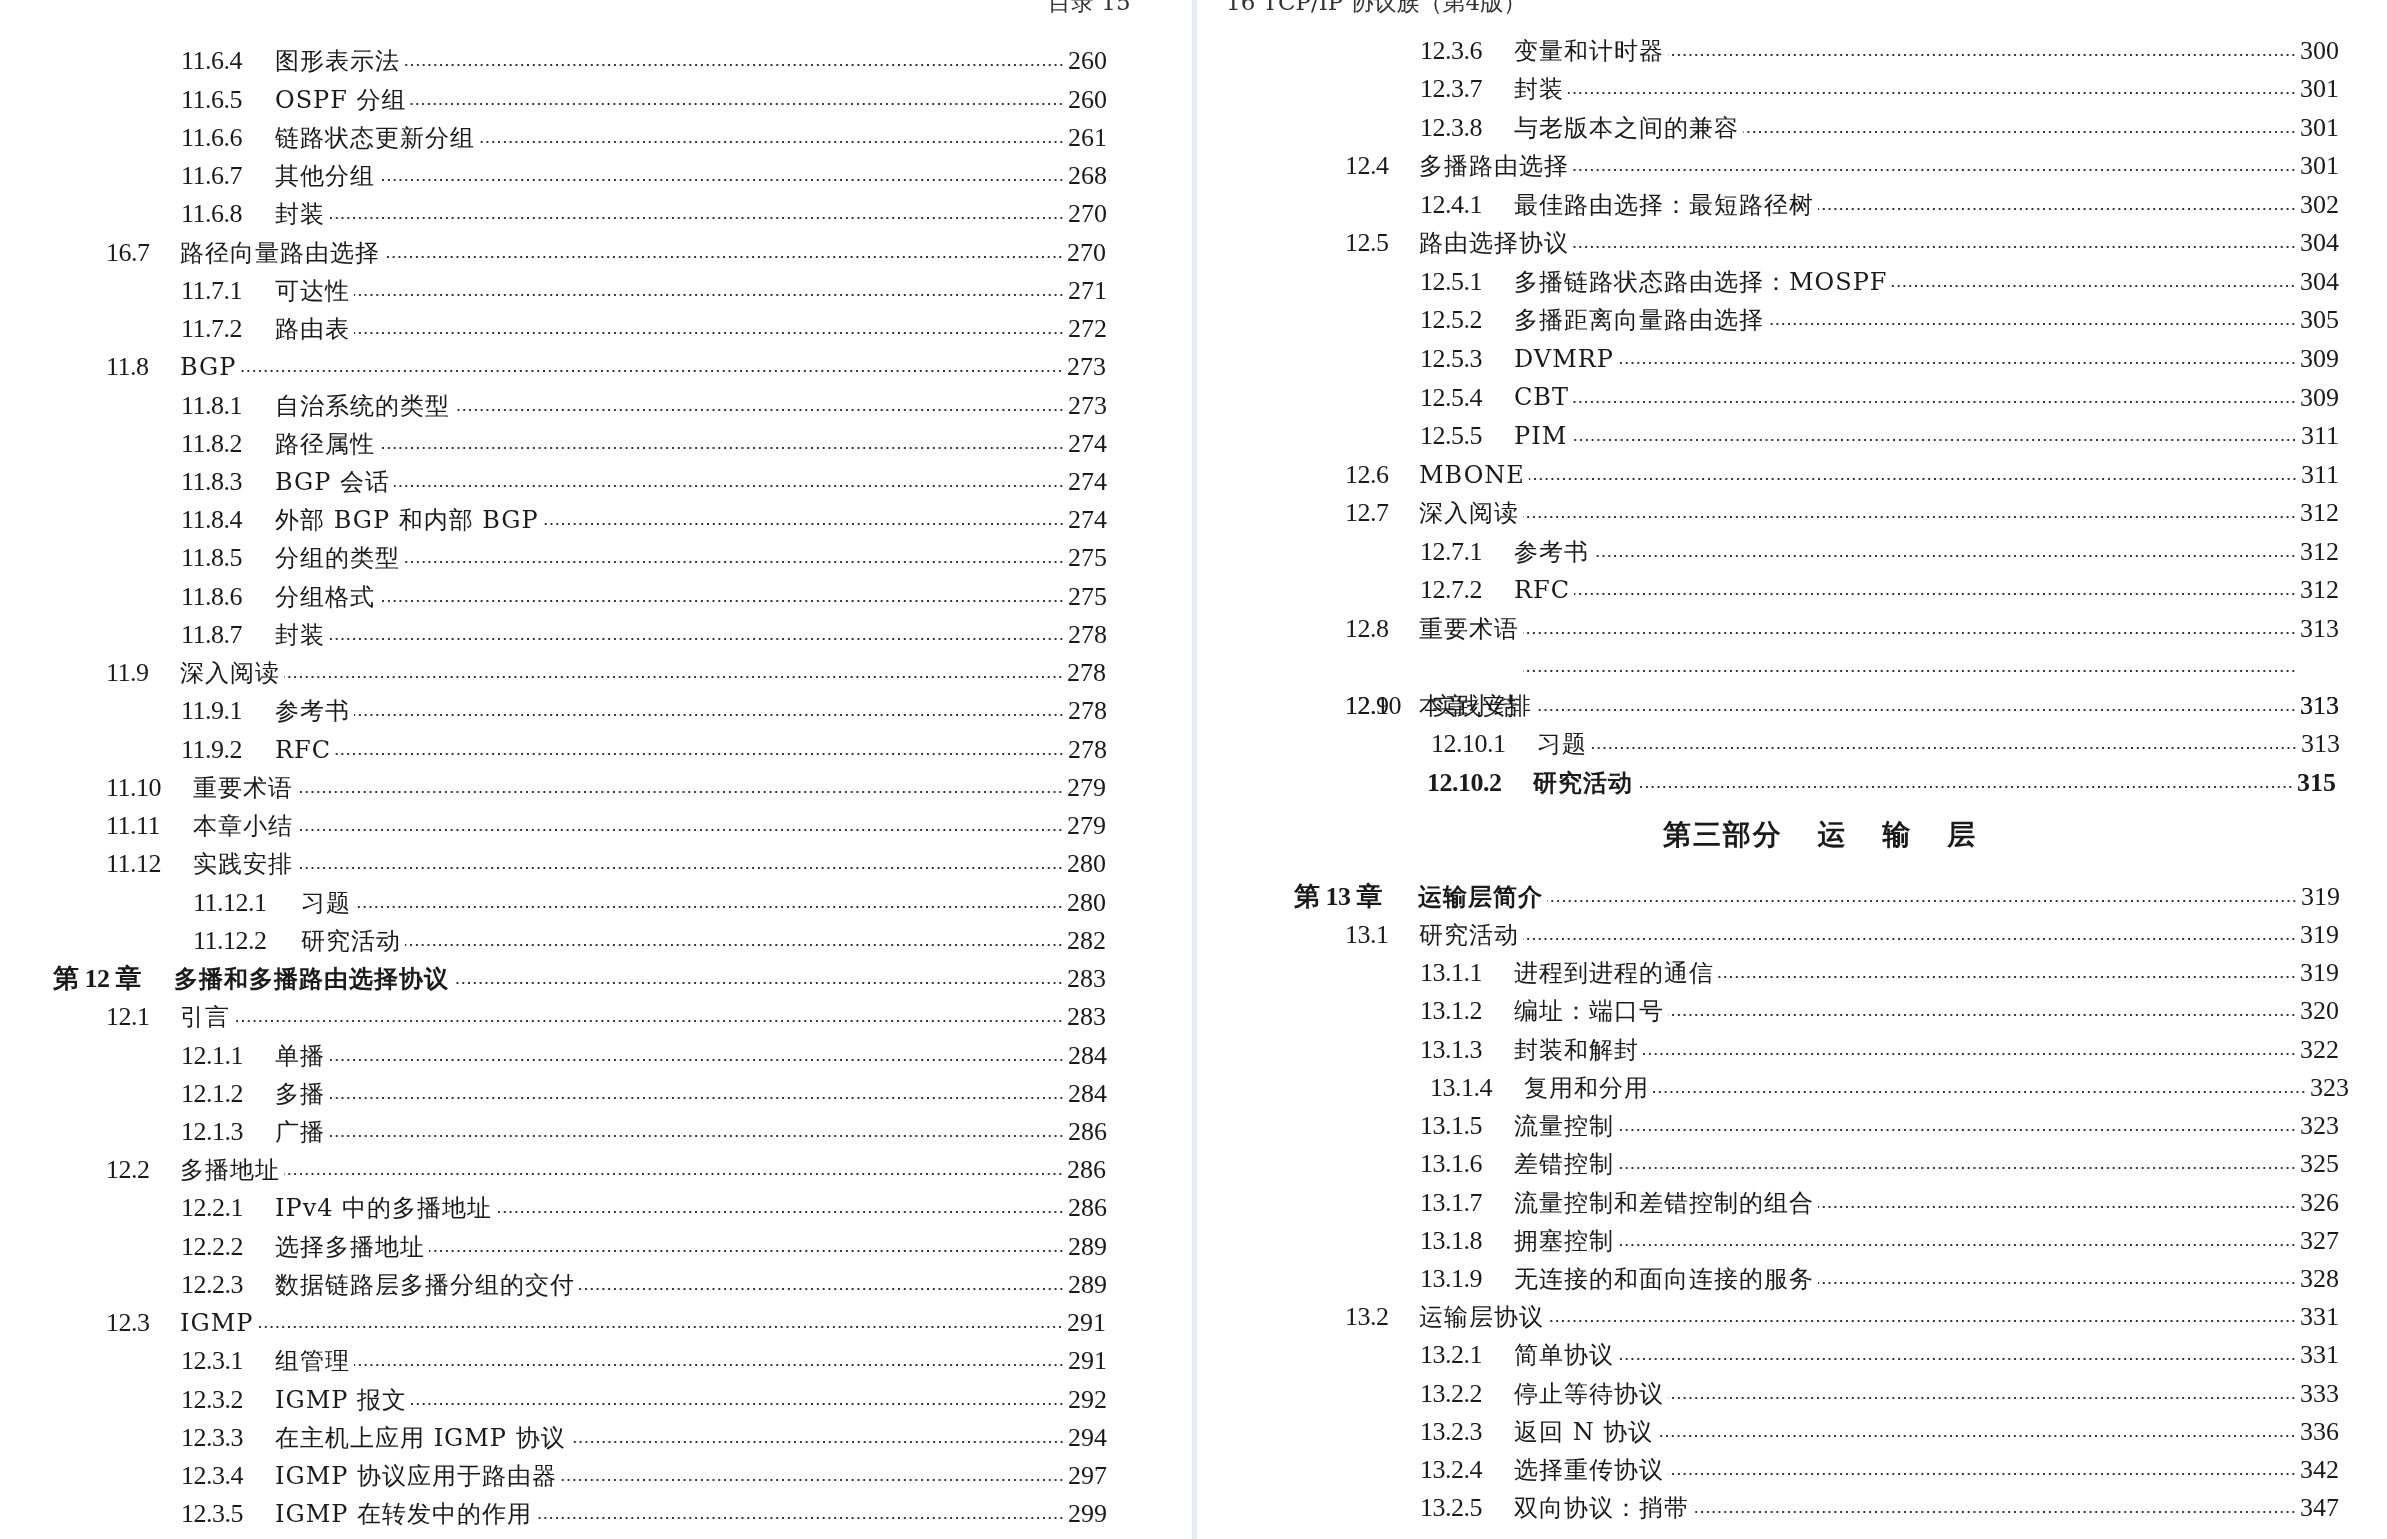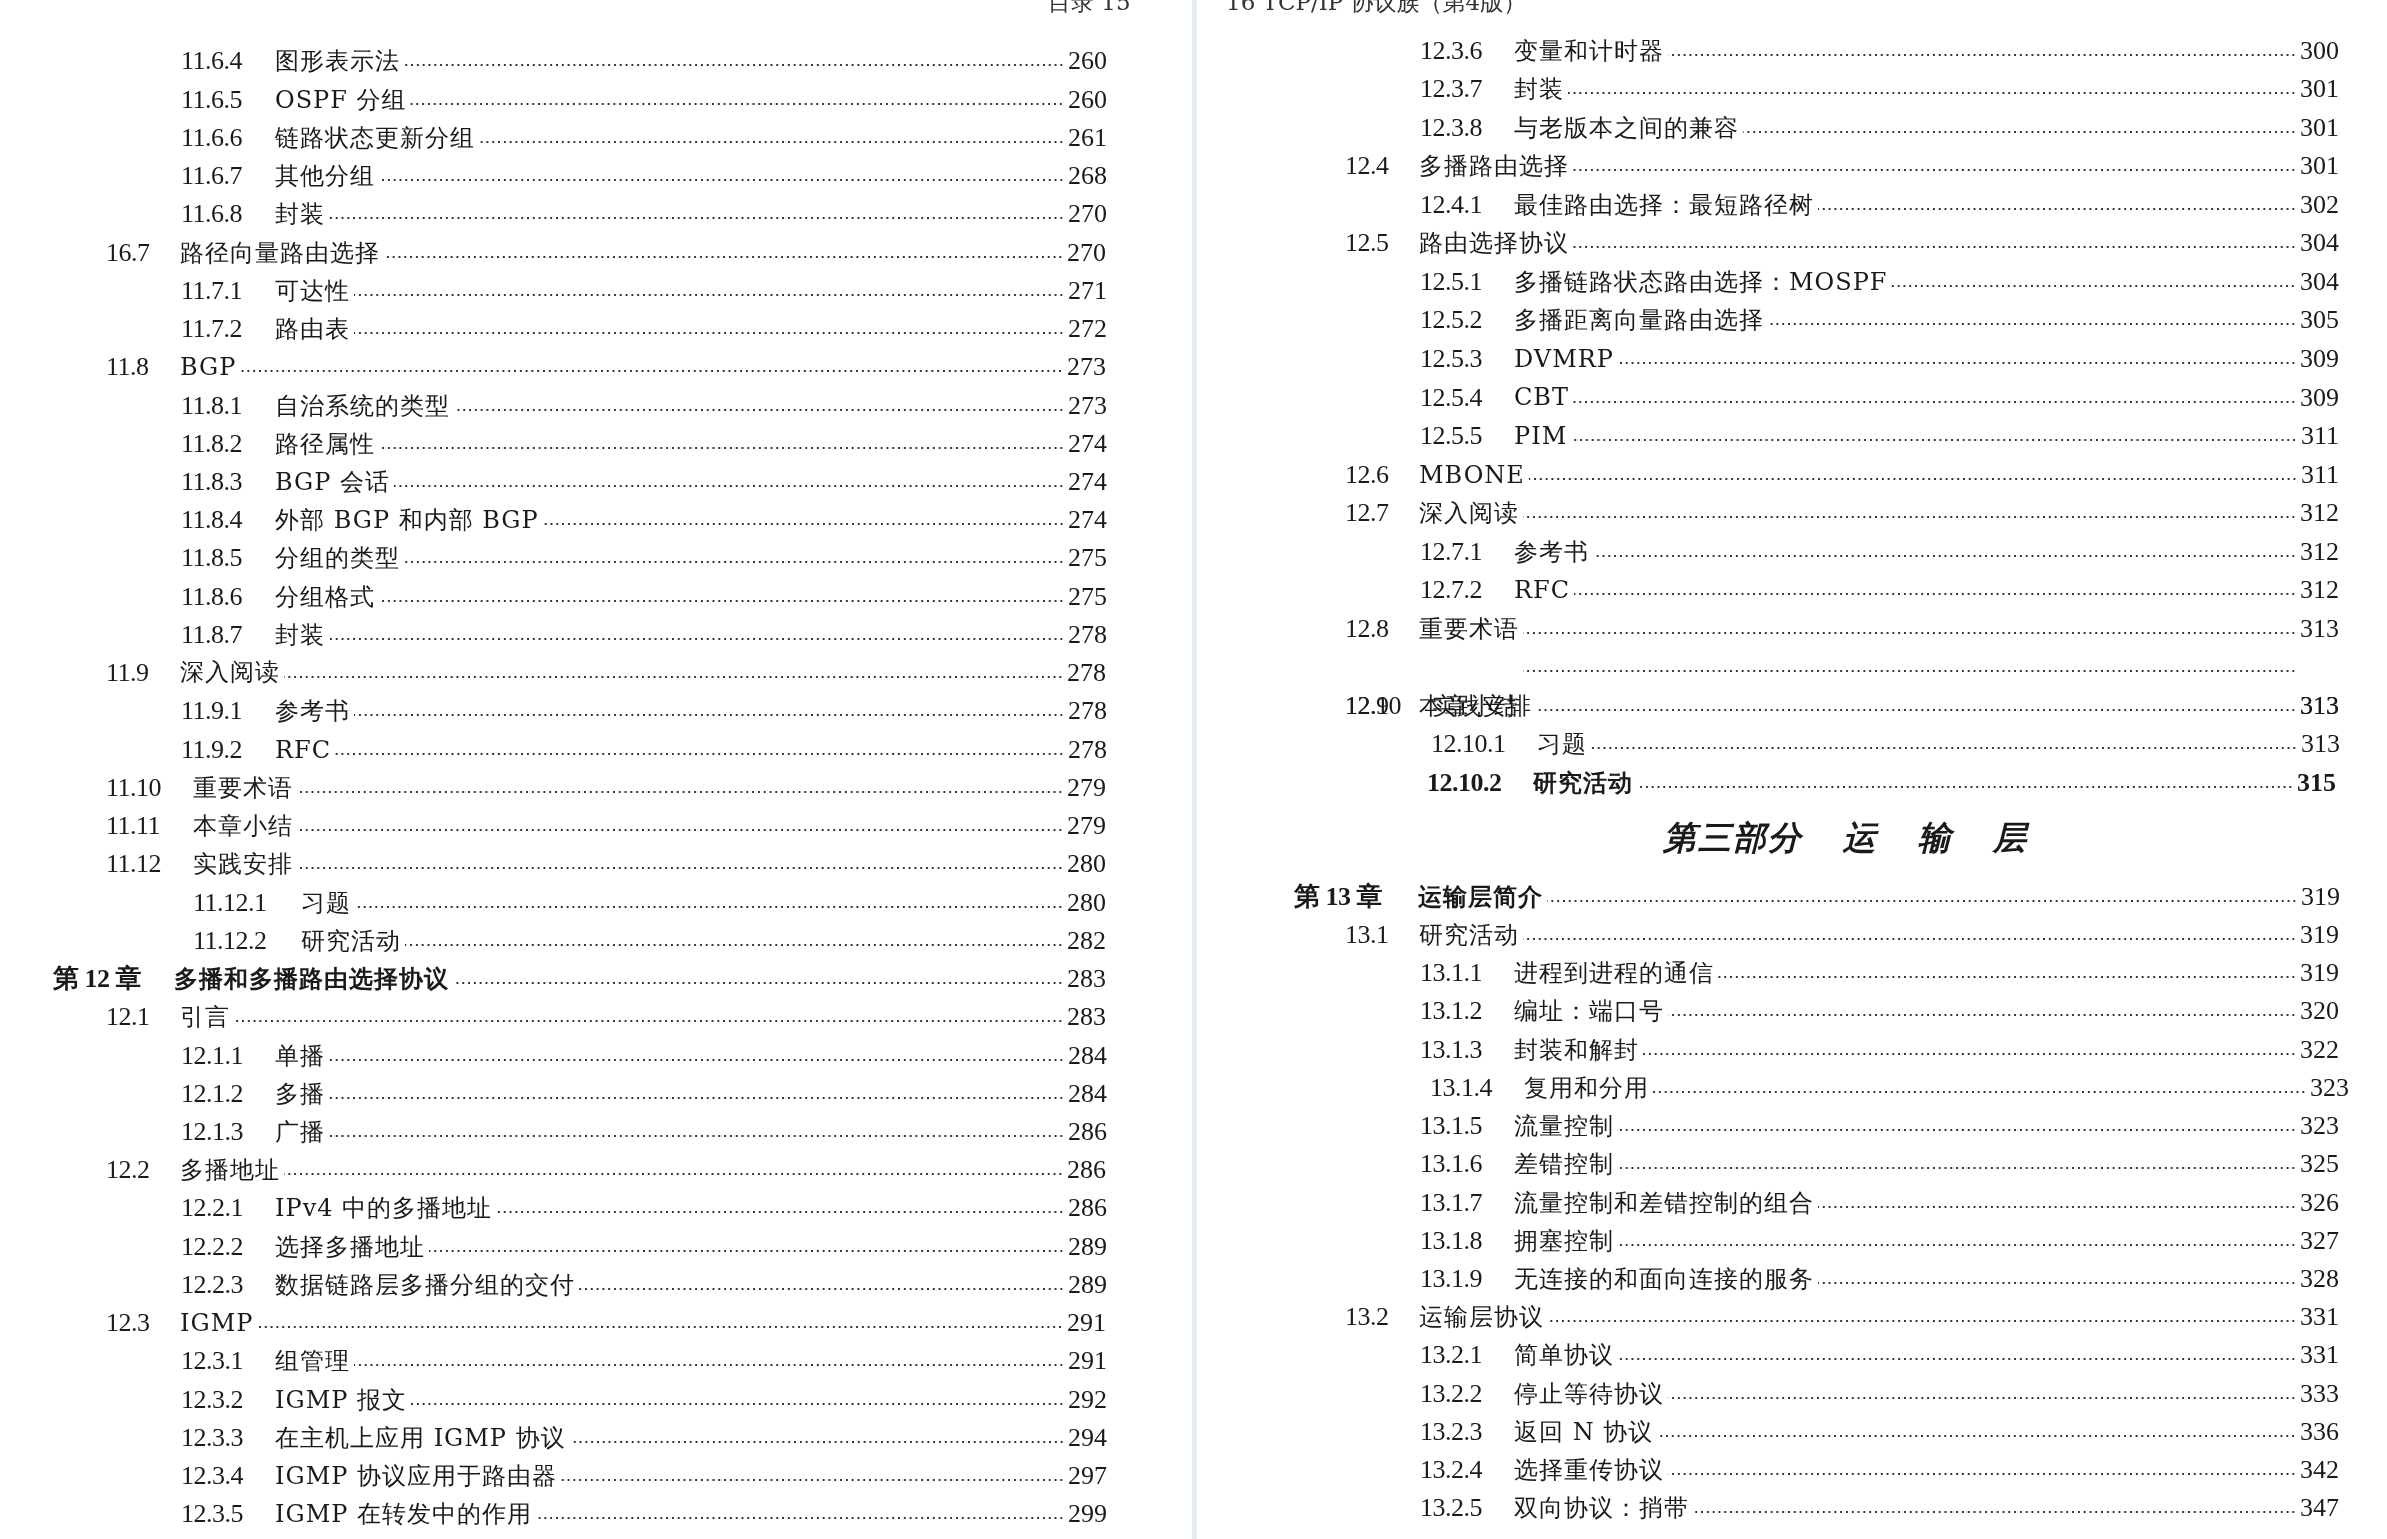--- a/index.html
+++ b/index.html
@@ -20,22 +20,22 @@
   .row .num { display:inline-block; font-family:"Liberation Serif",serif; font-size:26px; letter-spacing:-0.5px; }
   .row .title { display:inline-block; font-size:24px; letter-spacing:1px; }
   .row .dots {
     flex:1; margin:0 3.9px; height:3.9px; align-self:center; margin-top:9.7px;
     background-image:radial-gradient(circle, #333 1.1px, transparent 1.4px);
     background-size:5.8px 3.9px; background-repeat:repeat-x; background-position:right center;
   }
   .row .pg { font-family:"Liberation Serif",serif; font-size:26px; }
   .row.chapter .num, .row.chapter .title { font-weight:bold; }
   .part-heading {
-    position:absolute; font-size:33px; font-weight:bold; letter-spacing:1.9px;
-    white-space:pre; font-family:"DejaVu Serif",serif;font-style:italic;
+    position:absolute; font-size:28px; font-weight:bold; letter-spacing:1.9px;
+    white-space:pre; font-family:"DejaVu Serif",serif;
   }
 </style>
 </head>
 <body>
 
 <div class="page" id="left-page">
   <div class="running-head" style="left:1048px;">目录  15</div>
   <div id="left-rows">
       <div class="row" style="top: 43px; left: 181px; width: 926px;">
         <span class="num" style="width: 94px;">11.6.4</span>
@@ -126,21 +126,21 @@
         <span class="title">分组格式</span>
         <span class="dots"></span>
         <span class="pg">275</span>
       </div>
       <div class="row" style="top: 617px; left: 181px; width: 926px;">
         <span class="num" style="width: 94px;">11.8.7</span>
         <span class="title">封装</span>
         <span class="dots"></span>
         <span class="pg">278</span>
       </div>
-      <div class="row" style="top: 655px; left: 106px; width: 1000px; align-items: flex-end;">
+      <div class="row" style="top: 655px; left: 106px; width: 1000px;">
         <span class="num" style="width: 74px;">11.9</span>
         <span class="title">深入阅读</span>
         <span class="dots"></span>
         <span class="pg">278</span>
       </div>
       <div class="row" style="top: 693px; left: 181px; width: 926px;">
         <span class="num" style="width: 94px;">11.9.1</span>
         <span class="title">参考书</span>
         <span class="dots"></span>
         <span class="pg">278</span>

